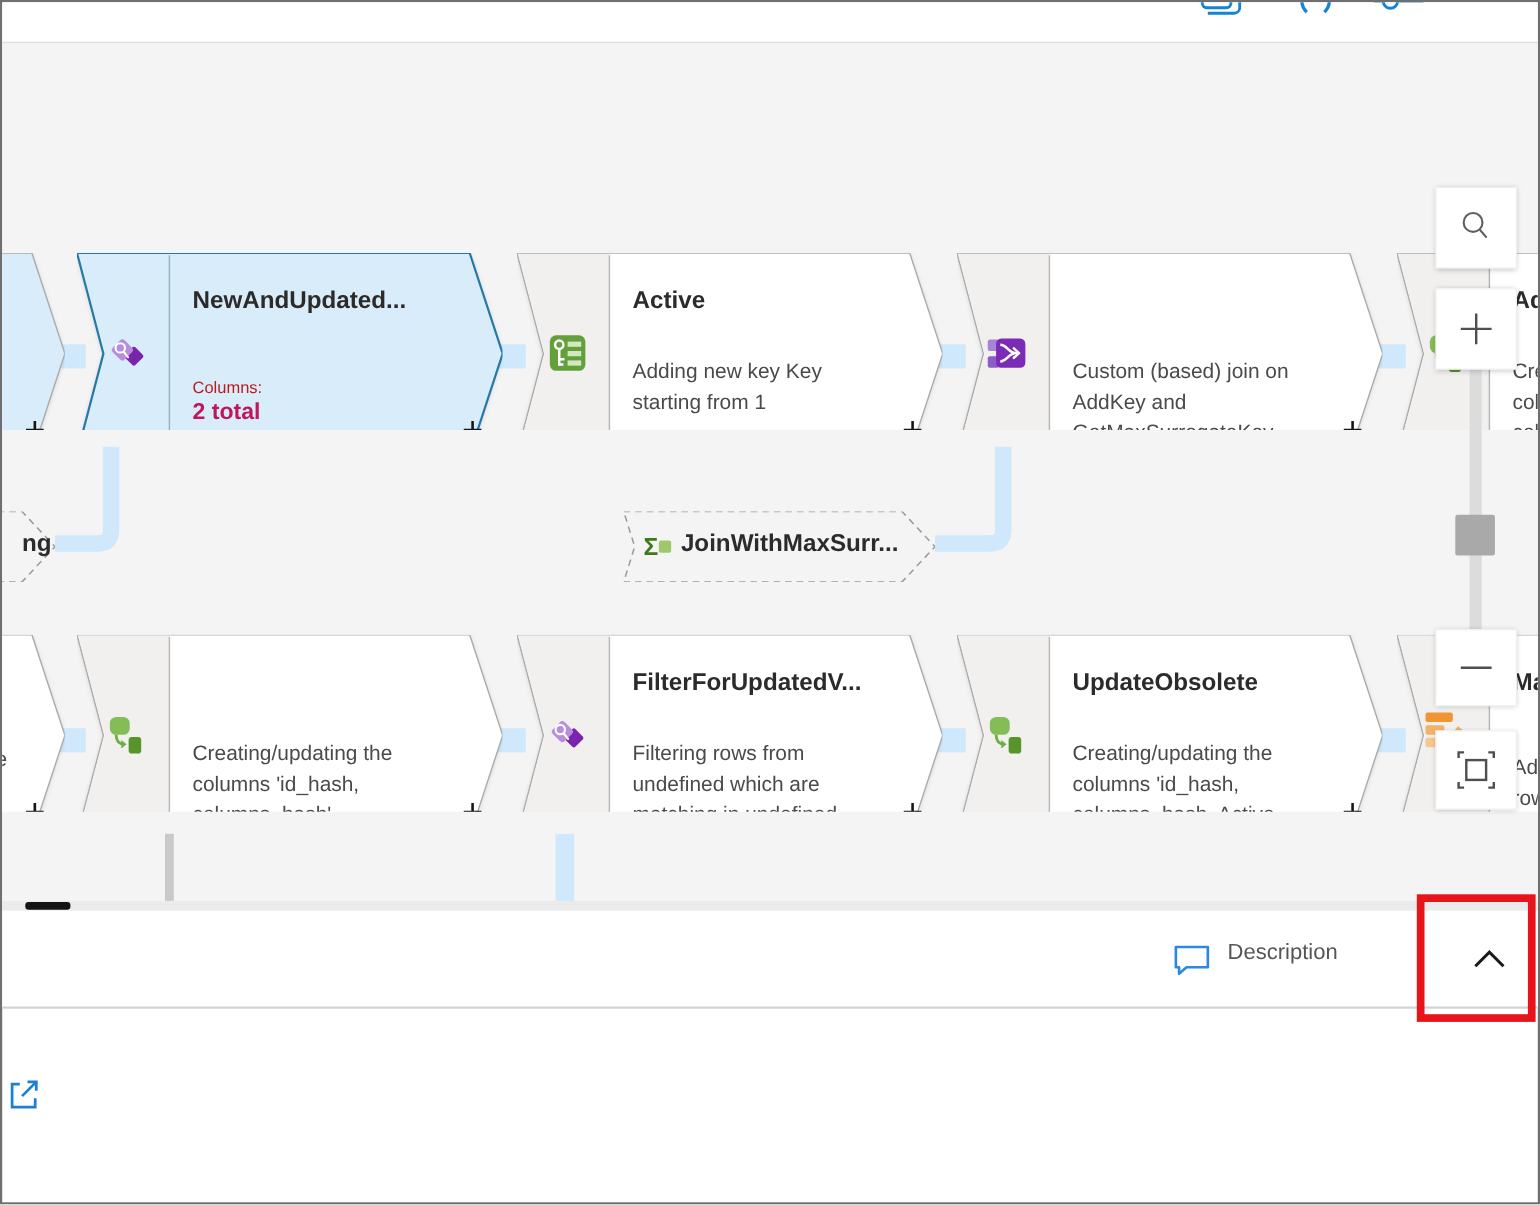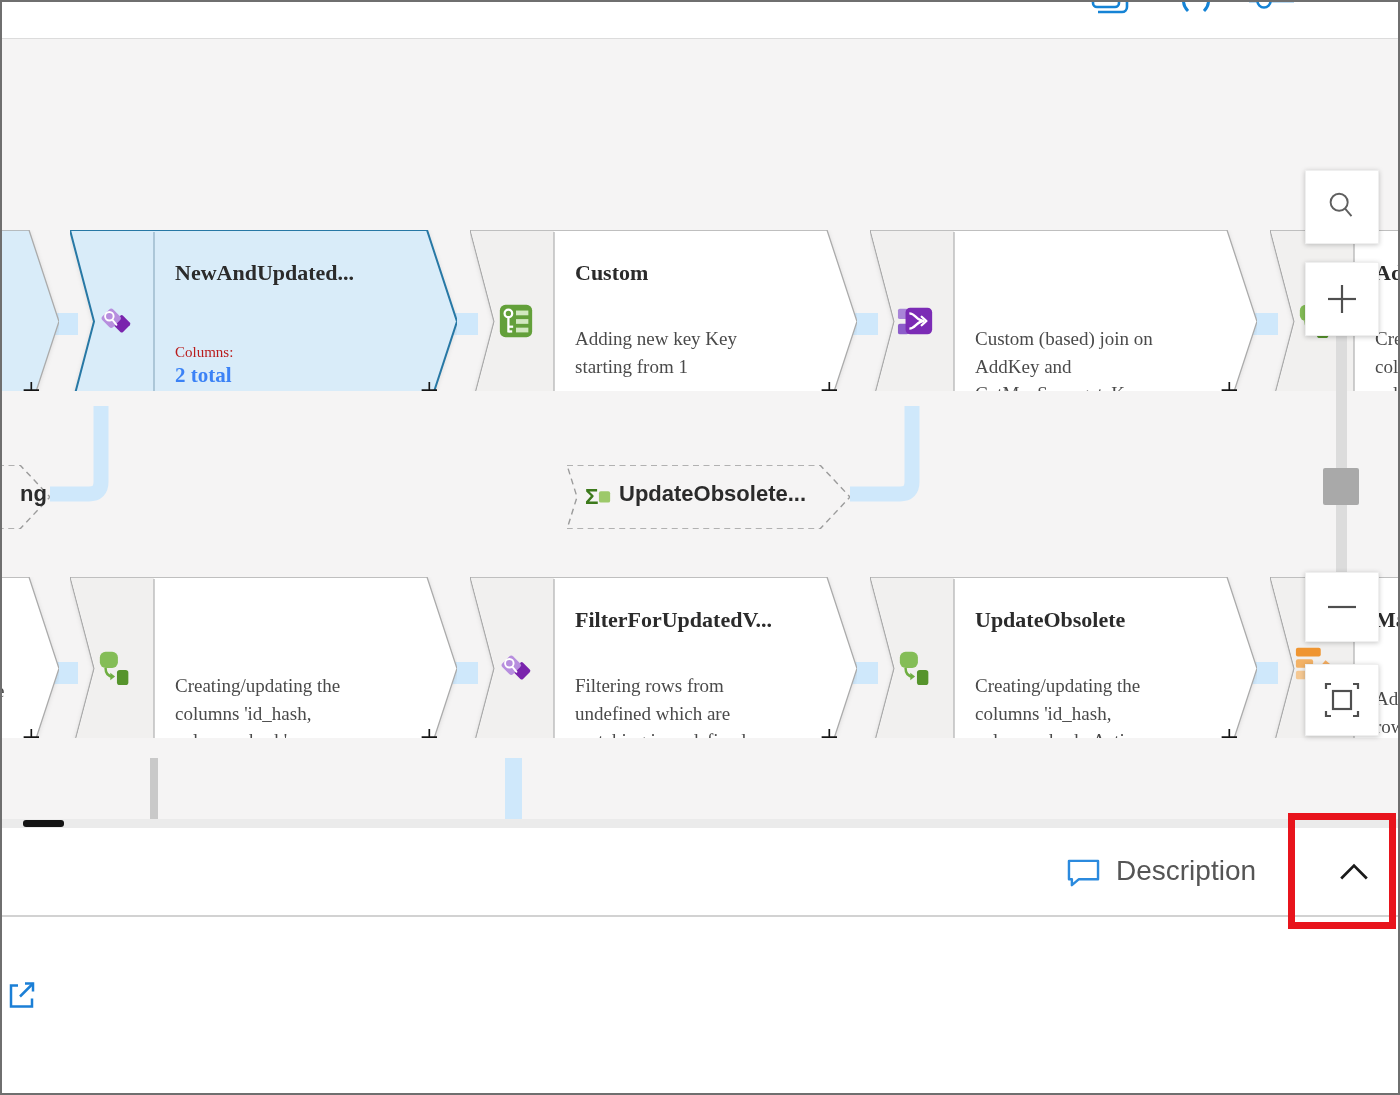--- a/index.html
+++ b/index.html
@@ -3,49 +3,49 @@
 <meta charset="utf-8">
 <style>
   html,body{margin:0;padding:0;background:#fff;}
   body{font-family:"Liberation Sans",sans-serif;}
   .page{position:relative;width:1400px;height:1095px;border:2px solid #6f6f6f;box-sizing:border-box;overflow:hidden;background:#fff;}
   .abs{position:absolute;}
   
   .canvas-bg{left:0;top:36px;width:1396px;height:781px;background:#f5f4f4;border-top:1px solid #dcdcdc;}
   .conn{position:absolute;background:#cfe8fb;}
   
-  .node{position:absolute;width:387px;height:161px;overflow:hidden;font-family:Liberation Serif, serif;}
+  .node{position:absolute;width:387px;height:161px;overflow:hidden;}
   .node svg.shape{position:absolute;left:0;top:0;filter:drop-shadow(0 1px 2px rgba(0,0,0,.10));}
   .p-normal{fill:#ffffff;stroke:#ababab;stroke-width:1.3;}
   .p-selected{fill:#d9ecf9;stroke:#2778a5;stroke-width:2;}
   .p-blue{fill:#d9ecf9;stroke:#ababab;stroke-width:1.3;}
   .band{fill:#f1f0ef;}
   .divider{stroke:#b5b5b5;stroke-width:1.3;}
   .divider-sel{stroke:#94b3c6;stroke-width:1.3;}
   .n-icon{position:absolute;left:27px;top:72px;width:38px;height:38px;}
   .n-title{position:absolute;left:105px;top:30px;width:252px;font-size:22px;font-weight:600;color:#2b2b2b;white-space:nowrap;overflow:hidden;}
   .n-desc{position:absolute;left:105px;top:95px;width:215px;font-size:19px;line-height:27.5px;color:#4a4a4a;}
   .n-meta-label{position:absolute;left:105px;top:114px;font-size:15px;color:#b91c1c;}
-  .n-meta-value{position:absolute;left:105px;top:133px;font-size:21px;font-weight:600;color:#3b82f6;}
+  .n-meta-value{position:absolute;left:105px;top:133px;font-size:21px;font-weight:600;color:#be185d;}
   .n-plus{position:absolute;left:350px;top:142px;width:40px;font-size:33px;font-weight:300;color:#151515;}
   .n-frag{position:absolute;font-size:19px;line-height:27.5px;color:#4a4a4a;}
   
   .mini{position:absolute;width:283px;height:64px;overflow:visible;}
   .p-dash{fill:#f5f4f4;stroke:#9b9b9b;stroke-width:1.4;stroke-dasharray:6 4.5;}
   .m-icon{position:absolute;left:17px;top:17px;width:28px;height:28px;}
   .m-title{position:absolute;left:52px;top:16px;width:215px;font-size:22px;font-weight:600;color:#2b2b2b;white-space:nowrap;overflow:hidden;}
   
   .btnz{position:absolute;width:72px;height:72px;background:#fff;border:1px solid #efefef;box-shadow:0 1px 5px rgba(0,0,0,.22);display:flex;align-items:center;justify-content:center;}
   .slider-track{position:absolute;left:1334px;top:330px;width:11px;height:262px;background:#dcdcdc;}
   .slider-handle{position:absolute;left:1321px;top:466px;width:36px;height:37px;background:#a9a9a9;border-radius:2px;}
   
   .scroll-track{left:0;top:817px;width:1396px;height:9px;background:#ebebeb;}
   .scroll-thumb{left:21px;top:818px;width:41px;height:7px;background:#141414;border-radius:3px;}
   .desc-row{left:0;top:826px;width:1396px;height:87px;background:#fff;border-bottom:2px solid #d2d2d2;}
-  .desc-label{left:1114px;top:853px;font-size:28px;color:#555;}
+  .desc-label{left:1114px;top:853px;font-size:20px;color:#555;}
   .red-rect{left:1286px;top:811px;width:108px;height:116px;border:7px solid #e8141c;box-sizing:border-box;z-index:40;}
   .chev-btn{left:1316px;top:848px;width:72px;height:44px;display:flex;align-items:center;justify-content:center;}
 </style>
 </head>
 <body>
 
 <div class="page">
 
   <div class="abs" style="left:0;top:0;width:1396px;height:36px;background:#fff;">
     <div class="abs" style="left:1088px;top:-12px;width:40px;height:30px;">
@@ -127,21 +127,21 @@
         <rect x="3" y="3" width="34" height="34" rx="6" fill="#63a03a"></rect>
         <rect x="20" y="9" width="13" height="5" fill="#d2e8c0"></rect>
         <rect x="20" y="18" width="13" height="5" fill="#d2e8c0"></rect>
         <rect x="20" y="27" width="13" height="5" fill="#d2e8c0"></rect>
         <circle cx="12" cy="12" r="4" fill="none" stroke="#fff" stroke-width="2.4"></circle>
         <line x1="12" y1="16" x2="12" y2="32" stroke="#fff" stroke-width="2.4"></line>
         <line x1="12" y1="26" x2="17" y2="26" stroke="#fff" stroke-width="2.4"></line>
         <line x1="12" y1="31" x2="16" y2="31" stroke="#fff" stroke-width="2.4"></line>
       </svg>
     </div>
-    <div class="n-title">Custom</div>
+    <div class="n-title">Active</div>
     <div class="n-desc">Adding new key Key starting from 1</div>
     <div class="n-plus">+</div>
   </div>
 
   <div class="node" style="left:868px;top:228px;">
     <svg class="shape" width="387" height="183" viewBox="0 0 387 183">
       <polygon class="p-normal" points="0,0 357,0 387,91.5 357,183 0,183 24,91.5"></polygon>
       <polygon class="band" points="1,1 84,1 84,182 1,182 25,91.5"></polygon>
       <line class="divider" x1="84" y1="2" x2="84" y2="181"></line>
     </svg>
@@ -191,21 +191,21 @@
   <div class="mini" style="left:565px;top:463px;">
     <svg class="abs" width="283" height="64" viewBox="0 0 283 64" style="left:0;top:0;">
       <polygon class="p-dash" points="0,0 253,0 283,32 253,64 0,64 10,32"></polygon>
     </svg>
     <div class="m-icon">
       <svg width="28" height="28" viewBox="0 0 30 30">
         <rect x="16" y="10" width="12" height="12" rx="2" fill="#9dc96a"></rect>
         <text x="1" y="24" font-size="24" font-weight="bold" fill="#3d7a1c">Σ</text>
       </svg>
     </div>
-    <div class="m-title">UpdateObsolete...</div>
+    <div class="m-title">JoinWithMaxSurr...</div>
   </div>
 
   <div class="node" style="left:-330px;top:575px;">
     <svg class="shape" width="387" height="183" viewBox="0 0 387 183">
       <polygon class="p-normal" points="0,0 357,0 387,91.5 357,183 0,183 24,91.5"></polygon>
     </svg>
     <div class="n-frag" style="left:324px;top:100px;">e</div>
     <div class="n-plus">+</div>
   </div>
 

